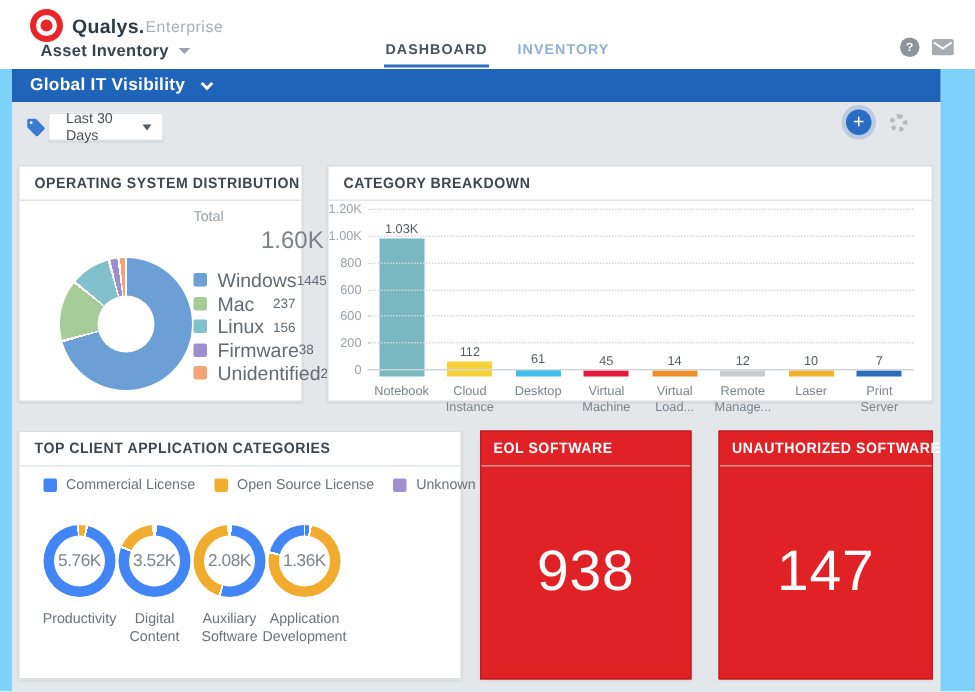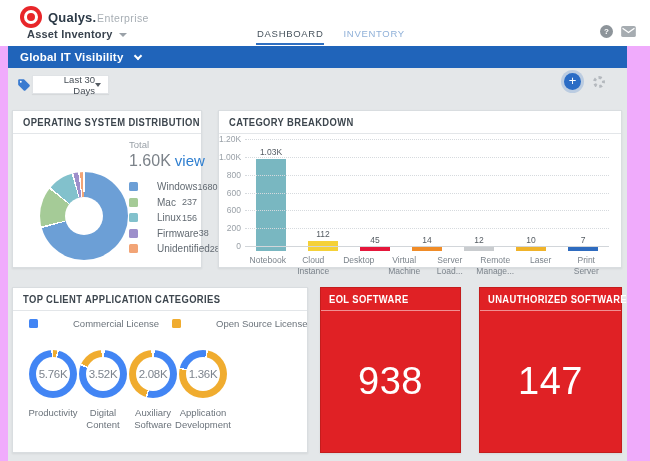--- a/index.html
+++ b/index.html
@@ -1,44 +1,44 @@
 <!DOCTYPE html>
 <html><head>
 <meta charset="utf-8">
 <style>
   * { margin:0; padding:0; box-sizing:border-box; }
   html,body { background:#fff; }
   body { font-family:"Liberation Sans", sans-serif; width:650px; height:461px; overflow:hidden; }
-  .app { position:relative; width:650px; height:461px; background:#f0abfc; }
+  .app { position:relative; width:650px; height:461px; background:#7dd3fc; }
 
   
   .hdr { position:absolute; left:0; top:0; width:650px; height:46px; background:#fff; }
   .logo { position:absolute; left:20px; top:6px; width:22px; height:22px; background:#e8262a; border-radius:50%; }
   .logo::after { content:""; position:absolute; left:4px; top:4px; width:8px; height:8px; border:3px solid #fff; border-radius:50%; }
   .brand { position:absolute; left:48px; top:10px; font-size:13px; font-weight:700; color:#2c3a47; letter-spacing:.2px; }
   .brand-suffix { position:absolute; left:97px; top:12px; font-size:10.5px; color:#a7aeb4; letter-spacing:.4px; }
   .appmenu { position:absolute; left:27px; top:28px; font-size:11px; font-weight:700; color:#39434e; letter-spacing:.2px; cursor:pointer; }
   .caret-dn { display:inline-block; width:0; height:0; border-left:4px solid transparent; border-right:4px solid transparent; border-top:4px solid #9aa1a8; margin-left:6px; vertical-align:middle; }
   .tabs { position:absolute; left:256px; top:25px; height:20px; display:flex; gap:18px; }
-  .tab { position:relative; font-size:9.5px; font-weight:400; letter-spacing:.7px; color:#8fb0d8; padding:3px 1px 6px; cursor:pointer; }
+  .tab { position:relative; font-size:9.5px; font-weight:700; letter-spacing:.7px; color:#8fb0d8; padding:3px 1px 6px; cursor:pointer; }
   .tab.active { color:#46525c; }
   .tab.active::after { content:""; position:absolute; left:0; right:0; bottom:0; height:2px; background:#2f6fc1; }
   .hdr-icons { position:absolute; right:14px; top:25px; display:flex; align-items:center; gap:8px; }
   .help-ic { width:13px; height:13px; border-radius:50%; background:#8d949a; color:#fff; font-size:8px; font-weight:700; display:flex; align-items:center; justify-content:center; cursor:pointer; }
   .mail-ic { width:15px; height:11px; cursor:pointer; }
 
   
   .board { position:absolute; left:8px; top:46px; width:619px; height:415px; background:#e4e7e9; }
   .viewbar { position:absolute; left:0; top:0; width:100%; height:22px; background:#2064ba; display:flex; align-items:center; padding-left:12px; cursor:pointer; }
   .viewbar-title { color:#fff; font-size:11.5px; font-weight:700; letter-spacing:.2px; }
   .chev-dn { width:6px; height:6px; border-left:2px solid #fff; border-bottom:2px solid #fff; transform:rotate(-45deg); margin-left:12px; margin-top:-3px; }
 
   .tag-ic { position:absolute; left:9px; top:32px; width:14px; height:14px; cursor:pointer; }
   .range-dd { position:absolute; left:24px; top:29px; width:77px; height:19px; background:#fff; border:1px solid #e0e3e6; box-shadow:0 1px 1px rgba(0,0,0,.06); display:flex; align-items:center; justify-content:space-between; padding:0 7px 0 11px; cursor:pointer; }
-  .range-dd span { font-size:9.5px; color:#474f57;text-align:right; }
+  .range-dd span { font-size:9.5px; color:#474f57; }
   .dd-caret { width:0; height:0; border-left:3.5px solid transparent; border-right:3.5px solid transparent; border-top:4px solid #555c63; }
   .add-btn { position:absolute; right:46px; top:27px; width:17px; height:17px; border-radius:50%; background:#2a6cc5; color:#fff; font-size:13px; line-height:15px; text-align:center; box-shadow:0 0 0 3px rgba(42,108,197,.22); cursor:pointer; }
   .gear-ic { position:absolute; right:22px; top:30px; width:12px; height:12px; border:3px dotted #b4b9be; border-radius:50%; cursor:pointer; }
 
   
   .card { position:absolute; background:#fff; border:1px solid #d9dde0; box-shadow:0 1px 2px rgba(0,0,0,.07); }
   .card-title { height:23px; border-bottom:1px solid #e3e6e9; display:flex; align-items:center; padding-left:10px; }
   .card-title span { display:inline-block; font-size:10px; font-weight:700; color:#3d464e; letter-spacing:.4px; transform:scaleX(.94); transform-origin:0 50%; white-space:nowrap; }
 
   .card-os       { left:4px;   top:64px;  width:190px; height:158px; }
@@ -46,45 +46,45 @@
   .card-tca      { left:4px;   top:241px; width:296px; height:166px; }
   .card-eol      { left:312px; top:241px; width:141px; height:166px; background:#e02125; border-color:#c41d1d; cursor:pointer; }
   .card-unauth   { left:471px; top:241px; width:143px; height:166px; background:#e02125; border-color:#c41d1d; cursor:pointer; }
 
   
   .donut { position:absolute; left:27px; top:61px; width:88px; height:88px; border-radius:50%; cursor:pointer; }
   .donut .hole { position:absolute; left:25px; top:25px; width:38px; height:38px; background:#fff; border-radius:50%; }
   .os-right { position:absolute; left:116px; top:28px; width:68px; }
   .os-total-label { font-size:9.5px; color:#9aa1a8; }
   .os-total-row { margin-top:2px; white-space:nowrap; }
-  .os-total-val { font-size:16px; color:#7b8289; }
+  .os-total-val { font-size:16px; color:#7b8289;margin-left:45px; }
   .os-view { font-size:15px; color:#2f7fd0; margin-left:4px; cursor:pointer; }
   .os-legend { margin-top:9px; }
   .os-li { display:flex; align-items:center; height:15.5px; }
   .os-li .sq { width:9px; height:9px; border-radius:1.5px; margin-right:7px; flex:none; }
-  .os-li .lb { font-size:10px; color:#626a72; flex:1; white-space:nowrap;margin-left:12px; }
+  .os-li .lb { font-size:13px; color:#626a72; flex:1; white-space:nowrap; }
   .os-li .vl { font-size:9px; color:#626a72; text-align:right; }
 
   
   .plot { position:absolute; left:0; top:23px; right:0; bottom:0; }
   .gridline { position:absolute; left:26px; right:12px; height:0; border-top:1px dotted #d6dade; }
   .gridline.base { border-top:1px solid #d2d6da; }
   .ytick { position:absolute; left:0; width:22px; text-align:right; font-size:8.5px; color:#9aa1a8; transform:translateY(-50%); }
   .bars { position:absolute; left:26px; right:12px; top:5px; height:112px; display:flex; align-items:flex-end; }
   .bar-col { flex:1; display:flex; flex-direction:column; align-items:center; justify-content:flex-end; height:100%; cursor:pointer; }
   .bar-val { font-size:8.5px; color:#555c63; margin-bottom:2px; }
   .bar { width:30px; }
   .cats { position:absolute; left:26px; right:12px; top:121px; display:flex; }
   .cat { flex:1; text-align:center; font-size:8.5px; color:#7b838b; line-height:1.25; padding:0 2px; }
 
   
   .tca-legend { position:absolute; left:16px; top:30px; display:flex; align-items:center; }
   .tca-leg-item { display:flex; align-items:center; margin-right:13px; }
   .tca-leg-item .sq { width:9px; height:9px; border-radius:1.5px; margin-right:6px; }
-  .tca-leg-item .lb { font-size:9.5px; color:#6b737b; white-space:nowrap;margin-left:29px; }
+  .tca-leg-item .lb { font-size:9.5px; color:#6b737b; white-space:nowrap; }
   .rings { position:absolute; left:15px; top:62px; display:flex; }
   .ring-col { width:50px; display:flex; flex-direction:column; align-items:center; cursor:pointer; }
   .ring { position:relative; width:48px; height:48px; border-radius:50%; }
   .ring .hole { position:absolute; left:7px; top:7px; width:34px; height:34px; background:#fff; border-radius:50%; display:flex; align-items:center; justify-content:center; font-size:11.5px; color:#7d848e; letter-spacing:-.3px; }
   .ring-label { margin-top:9px; font-size:9.5px; color:#6b737b; text-align:center; line-height:1.25; }
 
   
   .red-title { height:23px; border-bottom:1px solid rgba(255,255,255,.5); display:flex; align-items:center; padding-left:8px; }
   .red-title span { display:inline-block; font-size:10px; font-weight:700; color:#fff; letter-spacing:.4px; transform:scaleX(.94); transform-origin:0 50%; white-space:nowrap; }
   .red-num { position:absolute; left:0; right:0; top:23px; bottom:0; display:flex; align-items:center; justify-content:center; color:#fff; font-size:38px; font-weight:400; letter-spacing:.5px; }
@@ -143,21 +143,21 @@
       </div>
       <div class="os-right">
         <div class="os-total-label">Total</div>
         <div class="os-total-row">
           <span class="os-total-val">1.60K</span><span class="os-view">view</span>
         </div>
         <div class="os-legend" id="os-legend">
             <div class="os-li">
               <span class="sq" style="background: rgb(108, 159, 214);"></span>
               <span class="lb">Windows</span>
-              <span class="vl">1680</span>
+              <span class="vl">1445</span>
             </div>
             <div class="os-li">
               <span class="sq" style="background: rgb(165, 203, 151);"></span>
               <span class="lb">Mac</span>
               <span class="vl">237</span>
             </div>
             <div class="os-li">
               <span class="sq" style="background: rgb(130, 193, 204);"></span>
               <span class="lb">Linux</span>
               <span class="vl">156</span>
@@ -182,20 +182,24 @@
       </div>
       <div class="plot" id="bar-plot">
         <div class="bars" id="bar-cols">
             <div class="bar-col">
               <span class="bar-val">1.03K</span>
               <div class="bar" style="height: 91.8px; background: rgb(121, 183, 193);"></div>
             </div>
             <div class="bar-col">
               <span class="bar-val">112</span>
               <div class="bar" style="height: 10px; background: rgb(245, 209, 56);"></div>
+            </div>
+            <div class="bar-col">
+              <span class="bar-val">61</span>
+              <div class="bar" style="height: 5.4px; background: rgb(63, 191, 240);"></div>
             </div>
             <div class="bar-col">
               <span class="bar-val">45</span>
               <div class="bar" style="height: 4px; background: rgb(229, 23, 59);"></div>
             </div>
             <div class="bar-col">
               <span class="bar-val">14</span>
               <div class="bar" style="height: 4px; background: rgb(240, 140, 40);"></div>
             </div>
             <div class="bar-col">
@@ -209,21 +213,21 @@
             <div class="bar-col">
               <span class="bar-val">7</span>
               <div class="bar" style="height: 4px; background: rgb(46, 107, 191);"></div>
             </div>
           </div>
         <div class="cats" id="bar-cats">
             <div class="cat">Notebook</div>
             <div class="cat">Cloud Instance</div>
             <div class="cat">Desktop</div>
             <div class="cat">Virtual Machine</div>
-            <div class="cat">Server Load...</div>
+            <div class="cat">Virtual Load...</div>
             <div class="cat">Remote Manage...</div>
             <div class="cat">Laser</div>
             <div class="cat">Print Server</div>
           </div>
       <div class="gridline" style="top: 5px;"></div>
           <div class="ytick" style="top: 5px;">1.20K</div>
           <div class="gridline" style="top: 22.8333px;"></div>
           <div class="ytick" style="top: 22.8333px;">1.00K</div>
           <div class="gridline" style="top: 40.6667px;"></div>
           <div class="ytick" style="top: 40.6667px;">800</div>

